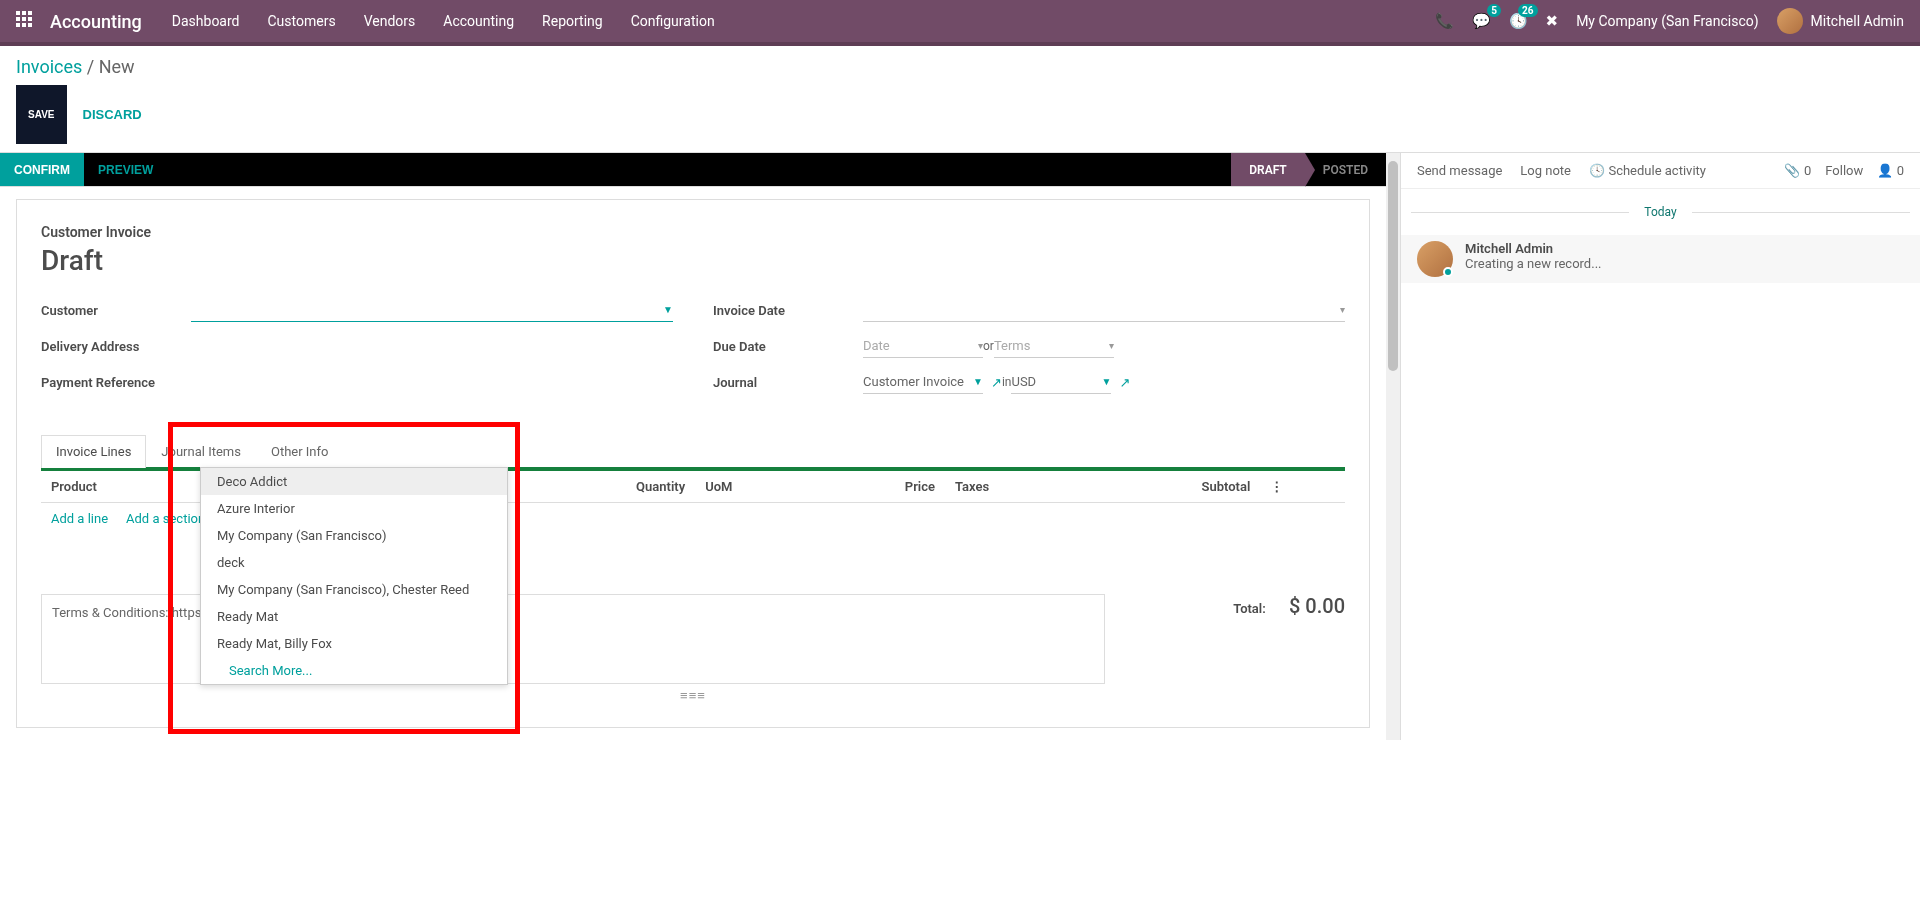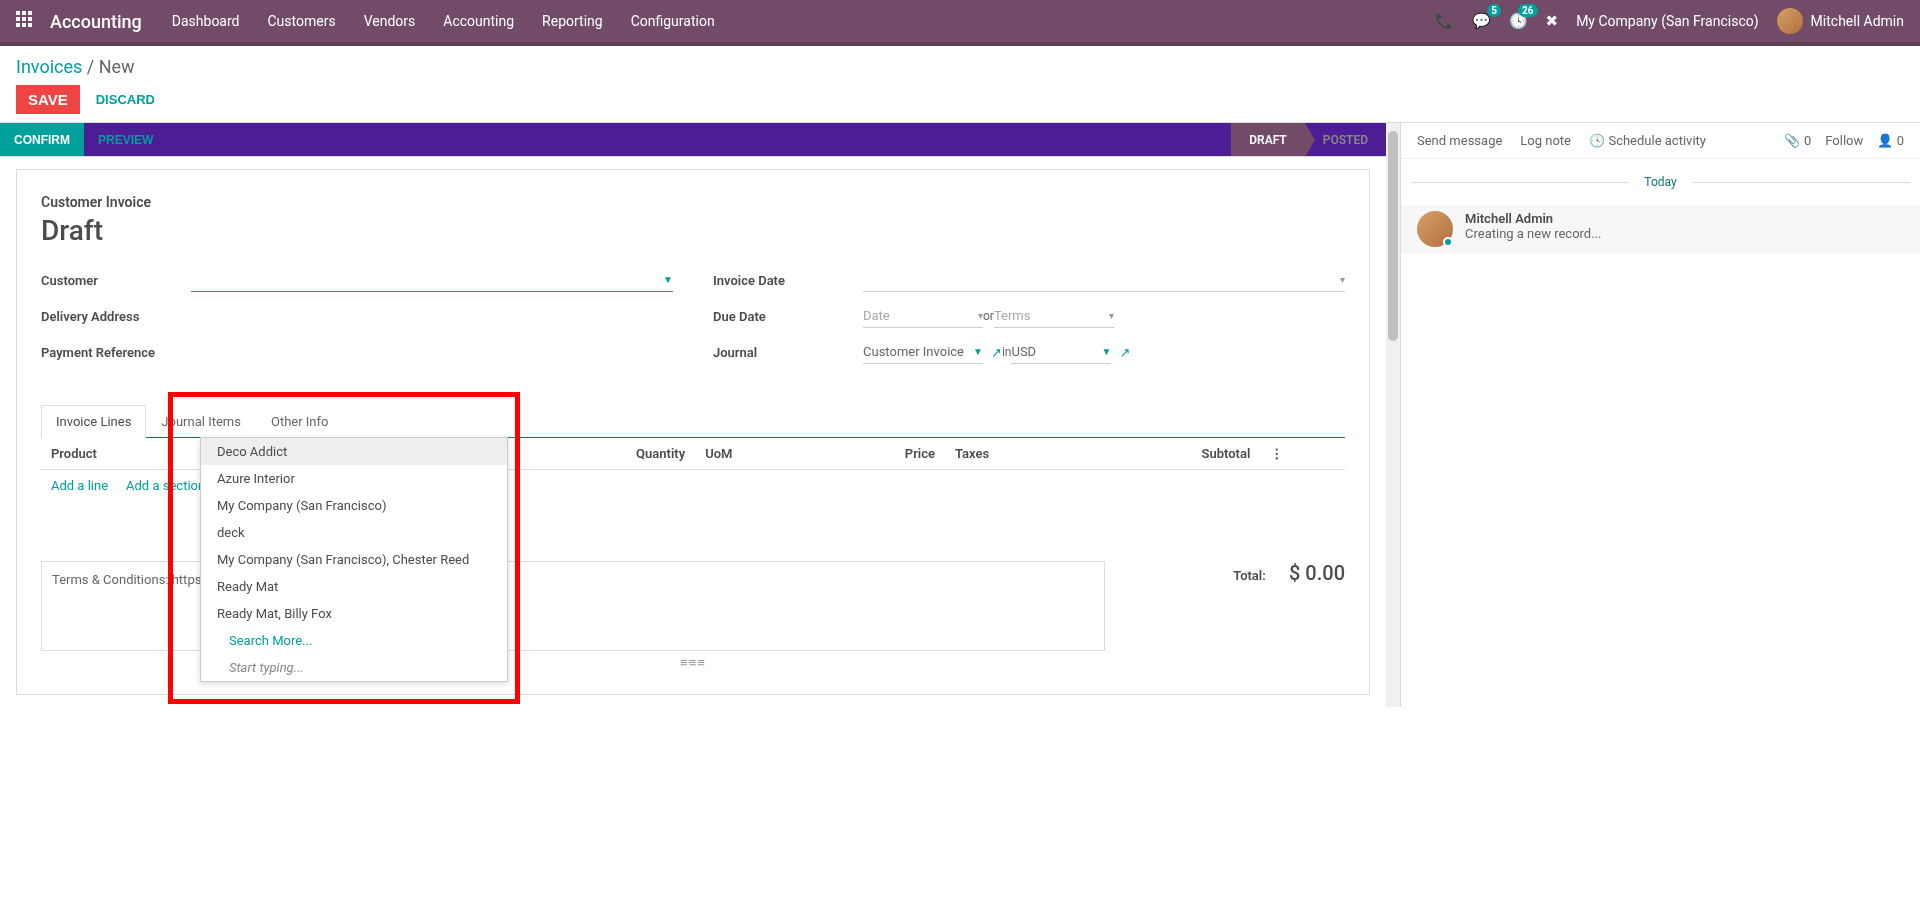--- a/index.html
+++ b/index.html
@@ -19,31 +19,31 @@
 .topnav .company { font-size: 14px; }
 .topnav .user { display: flex; align-items: center; gap: 8px; font-size: 14px; }
 .avatar { width: 26px; height: 26px; border-radius: 50%; background: linear-gradient(135deg,#d9a066,#b07040); display: inline-block; }
 .topstripe { height: 4px; background: #5e3d55; }
 
 
 .control { padding: 10px 16px 0 16px; }
 .breadcrumb { font-size: 18px; color: #666; }
 .breadcrumb .root { color: #00A09D; cursor: pointer; }
 .control-buttons { margin-top: 8px; display: flex; gap: 16px; align-items: center; }
-.btn-primary { background: #ef4444; color: #fff; border: none; padding: 6px 12px; font-weight: 600; font-size: 15px; cursor: pointer; }
+.btn-primary { background: #0f172a; color: #fff; border: none; padding: 24px 12px; font-weight: 600; font-size: 10px; cursor: pointer; }
 .btn-link { color: #00A09D; background: none; border: none; font-weight: 600; font-size: 13px; cursor: pointer; }
 
 .content-wrap { display: flex; margin-top: 8px; border-top: 1px solid #ddd; }
 .main { flex: 1; display: flex; position: relative; }
 .scroll-track { width: 14px; background: #f0f0f0; position: relative; }
 .scroll-thumb { position: absolute; left: 2px; right: 2px; top: 8px; height: 210px; background: #c0c0c0; border-radius: 5px; }
 
 
 .form-area { flex: 1; }
-.statusbar { display: flex; justify-content: space-between; align-items: stretch; border-bottom: 1px solid #ddd; background: #4c1d95; height: 34px; padding-left: 0; }
+.statusbar { display: flex; justify-content: space-between; align-items: stretch; border-bottom: 1px solid #ddd; background: #000000; height: 34px; padding-left: 0; }
 .statusbar .left { display: flex; }
 .statusbar .left button { background: #00A09D; color: #fff; border: none; padding: 0 14px; font-weight: 600; font-size: 12px; height: 100%; cursor: pointer; }
 .statusbar .left .ghost { background: none; color: #00A09D; }
 .statusbar .right { display: flex; align-items: stretch; }
 .status-step { display: flex; align-items: center; padding: 0 18px; font-size: 12px; font-weight: 600; color: #888; position: relative; }
 .status-step.active { background: #714B67; color: #fff; }
 .status-step.active::after { content: ""; position: absolute; right: -10px; top: 0; width: 0; height: 0; border-top: 17px solid transparent; border-bottom: 17px solid transparent; border-left: 10px solid #714B67; }
 
 
 .sheet { margin: 12px 16px; border: 1px solid #ddd; padding: 24px; background: #fff; position: relative; }
@@ -66,21 +66,21 @@
 .dropdown { position: absolute; top: 314px; left: 200px; width: 308px; background: #fff; border: 1px solid #ccc; box-shadow: 0 2px 6px rgba(0,0,0,0.15); z-index: 20; }
 .dropdown li { list-style: none; padding: 6px 16px; font-size: 13px; cursor: pointer; }
 .dropdown li.hover { background: #eee; }
 .dropdown li.link { color: #00A09D; padding-left: 28px; }
 .dropdown li.hint { color: #888; font-style: italic; padding-left: 28px; }
 
 
 .highlight { position: absolute; border: 5px solid red; top: 269px; left: 168px; width: 352px; height: 312px; z-index: 30; pointer-events: none; }
 
 
-.tabs { margin-top: 30px; border-bottom: 1px solid #15803d; display: flex; }
+.tabs { margin-top: 30px; border-bottom: 4px solid #15803d; display: flex; }
 .tab { padding: 8px 14px; border: 1px solid transparent; border-bottom: none; font-size: 13px; cursor: pointer; color: #666; }
 .tab.active { border-color: #ddd; background: #fff; margin-bottom: -1px; color: #4c4c4c; }
 
 
 table.lines { width: 100%; border-collapse: collapse; margin-top: 0; }
 table.lines th { text-align: left; padding: 8px 10px; font-size: 13px; font-weight: 600; border-bottom: 1px solid #ddd; }
 table.lines th.num { text-align: right; }
 table.lines td { padding: 8px 10px; font-size: 13px; }
 .add-links { display: flex; gap: 18px; text-align: center; }
 .add-links a { color: #00A09D; text-decoration: none; }
@@ -277,21 +277,20 @@
 
       <ul class="dropdown">
         <li class="hover">Deco Addict</li>
         <li>Azure Interior</li>
         <li>My Company (San Francisco)</li>
         <li>deck</li>
         <li>My Company (San Francisco), Chester Reed</li>
         <li>Ready Mat</li>
         <li>Ready Mat, Billy Fox</li>
         <li class="link">Search More...</li>
-        <li class="hint">Start typing...</li>
       </ul>
 
       <div class="highlight"></div>
     </div>
     <div class="scroll-track">
         <div class="scroll-thumb"></div>
       </div>
   </div>
 
   <div class="chatter">

